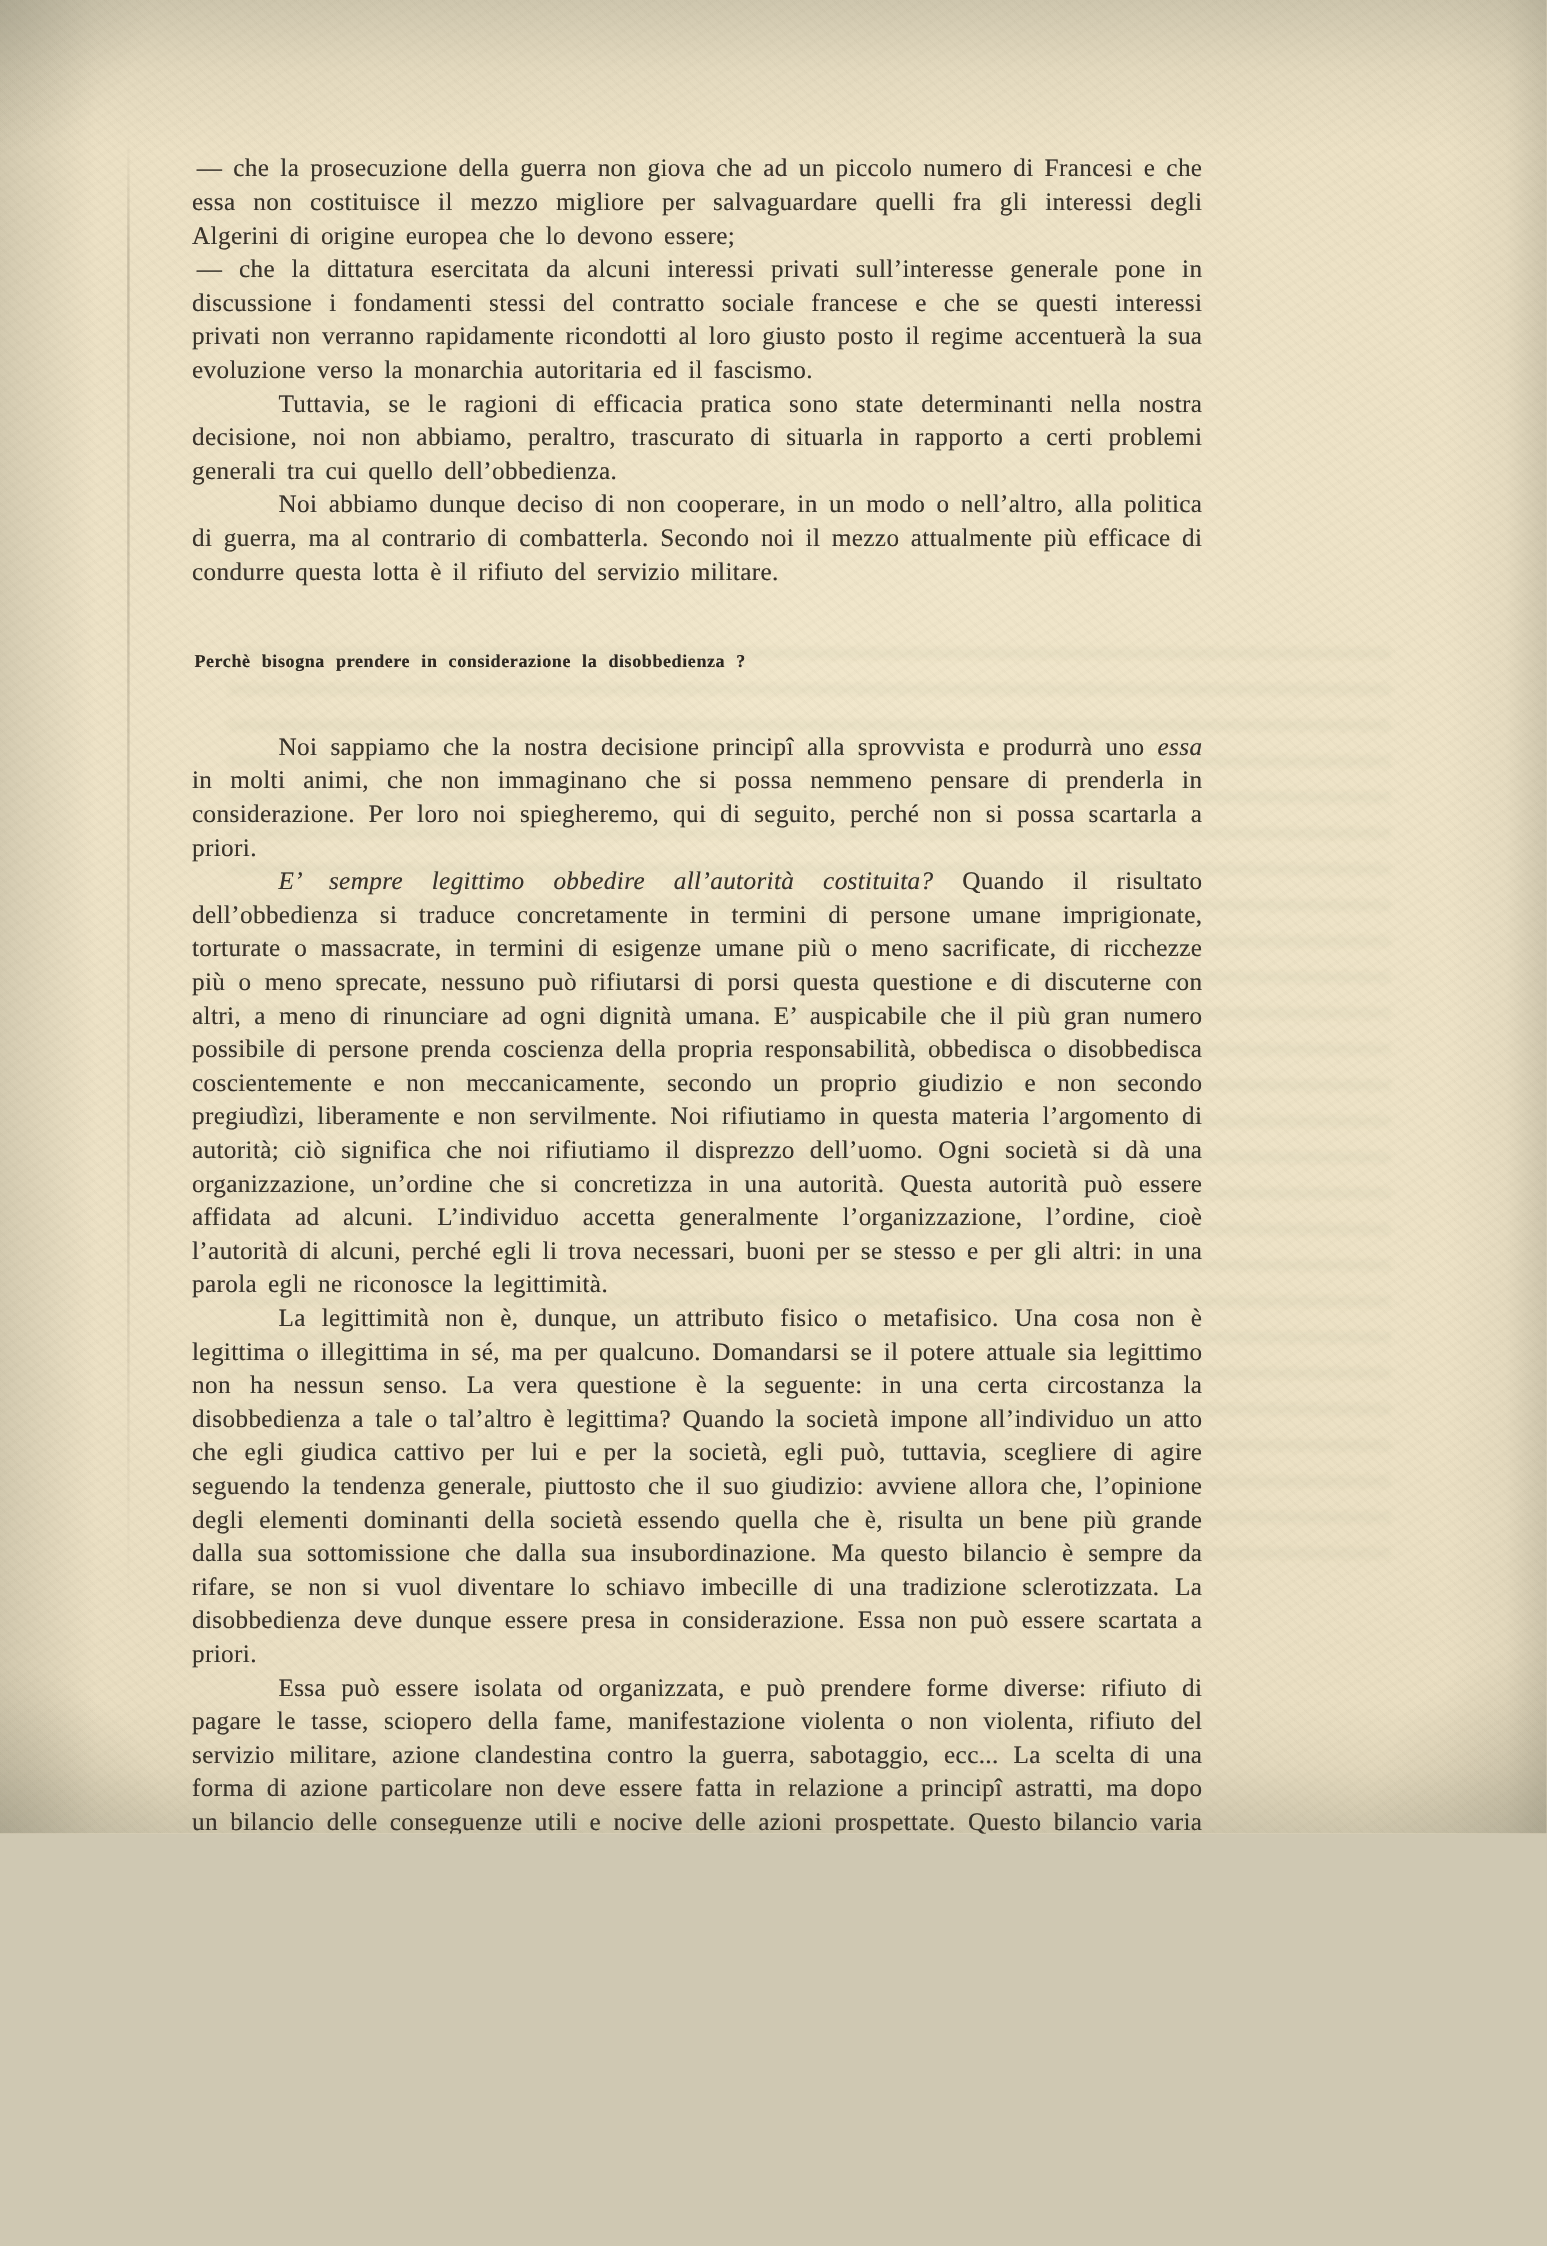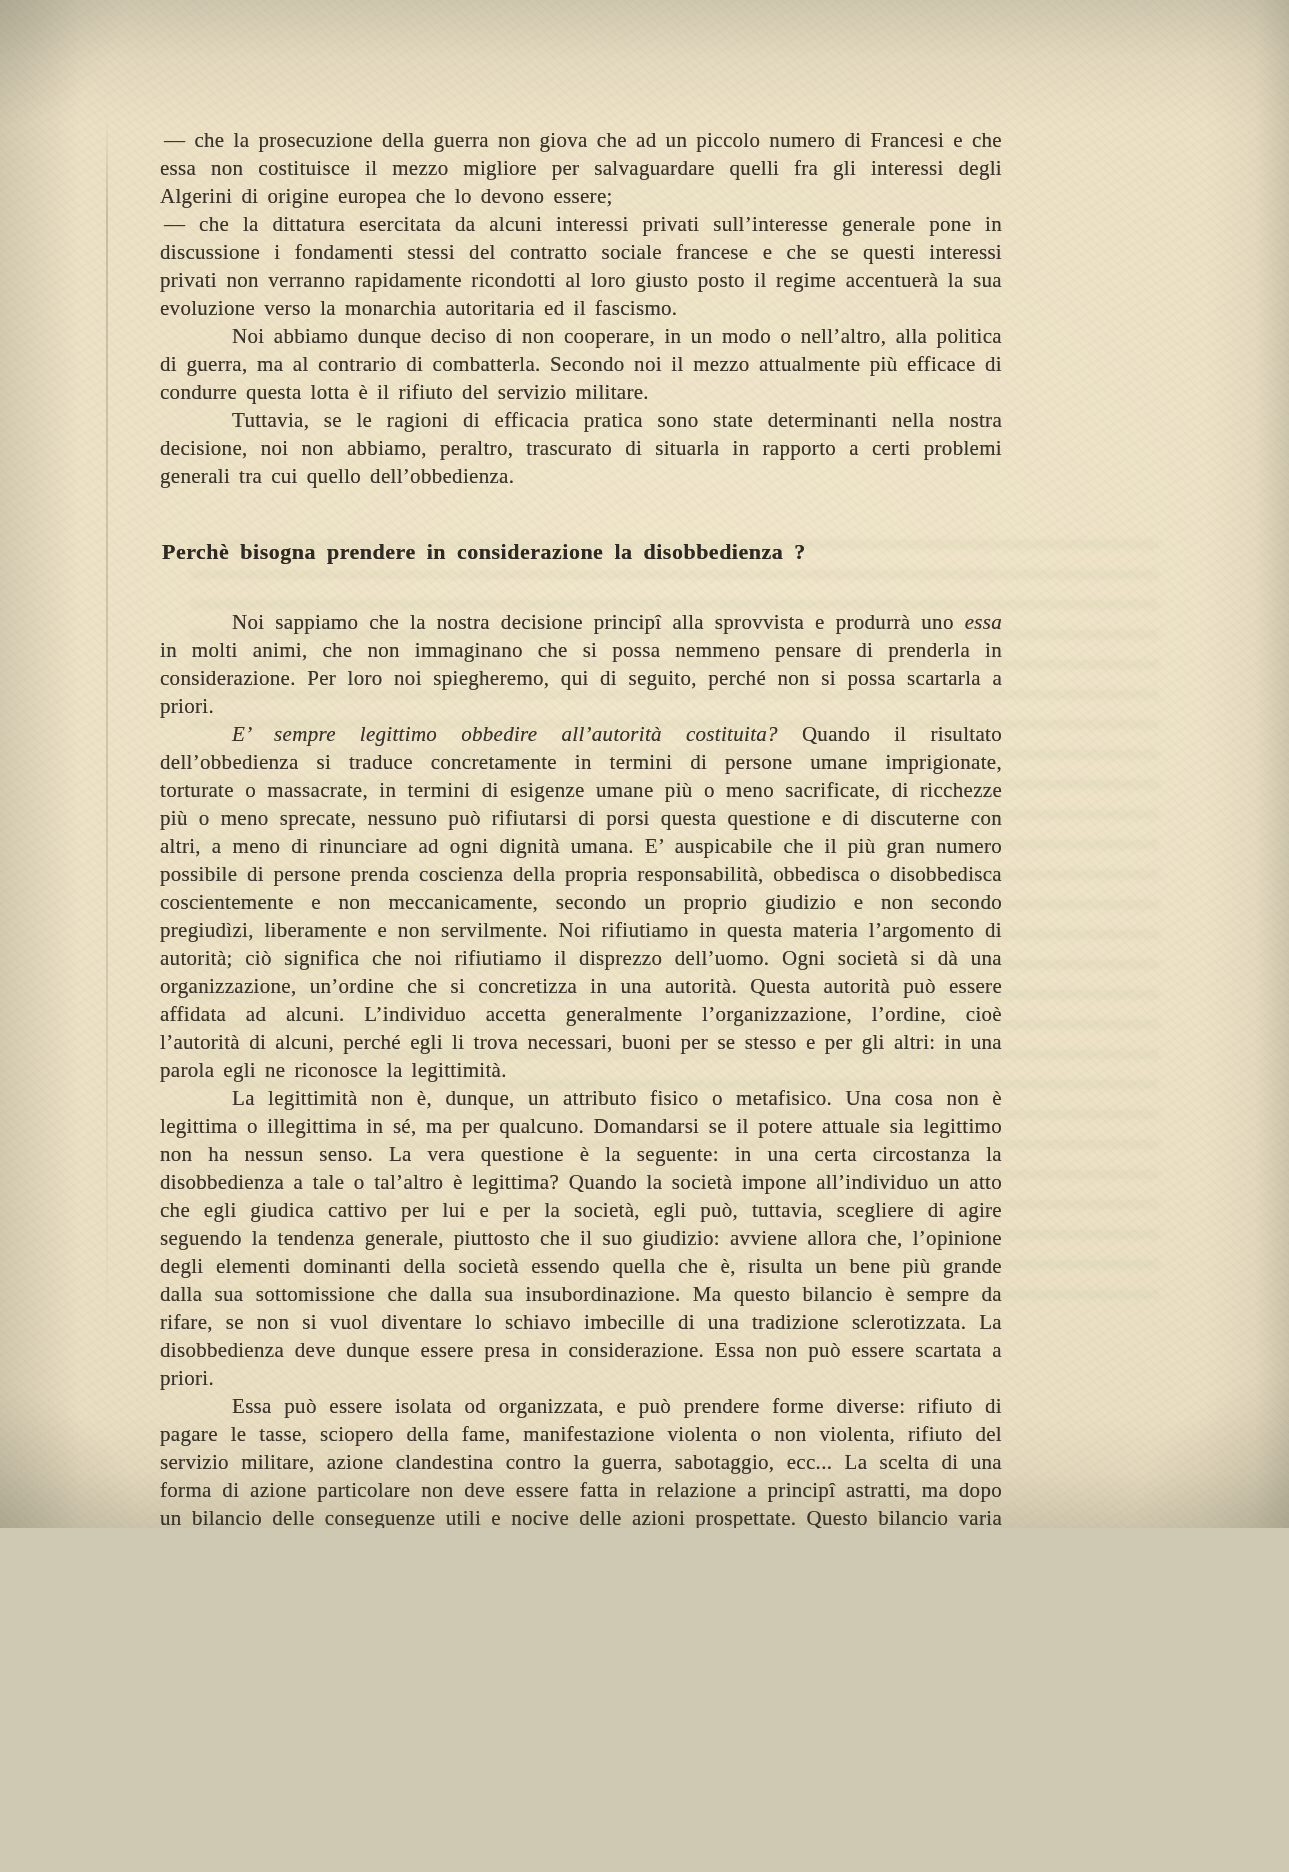--- a/index.html
+++ b/index.html
@@ -54,21 +54,21 @@
     text-align: justify;
     color: #39332b;
     text-shadow: 0 0 0.5px rgba(57,51,43,0.55);
   }
   .text-block p { margin: 0; }
   .text-block p.indent { text-indent: 72px; }
   .text-block p.dash   { text-indent: 4px; }
   .text-block .italic  { font-style: italic; }
   .section-heading {
     margin: 50px 0 44px 2px;
-    font-size: 22px; font-weight: bold;
+    font-size: 15px; font-weight: bold;
     letter-spacing: 0.5px; word-spacing: 5px;
     text-align: left; line-height: 24px;
     color: #2e2922;
     text-shadow: 0 0 0.5px rgba(46,41,34,0.6);
   }
   .footer {
     position: absolute; left: 160px; width: 1025px; top: 1693px;
     display: flex; justify-content: space-between; align-items: baseline;
   }
   .page-number {
@@ -87,22 +87,22 @@
 <body>
 
 <div class="page">
   <div class="texture"></div>
   <div class="showthrough"></div>
   <div class="crease"></div>
 
   <div class="text-block">
       <p class="para dash"><span>— che la prosecuzione della guerra non giova che ad un piccolo numero di Francesi e che essa non costituisce il mezzo migliore per salvaguardare quelli fra gli interessi degli Algerini di origine europea che lo devono essere;</span></p>
       <p class="para dash"><span>— che la dittatura esercitata da alcuni interessi privati sull’interesse generale pone in discussione i fondamenti stessi del contratto sociale francese e che se questi interessi privati non verranno rapidamente ricondotti al loro giusto posto il regime accentuerà la sua evoluzione verso la monarchia autoritaria ed il fascismo.</span></p>
+      <p class="para indent"><span>Tuttavia, se le ragioni di efficacia pratica sono state determinanti nella nostra decisione, noi non abbiamo, peraltro, trascurato di situarla in rapporto a certi problemi generali tra cui quello dell’obbedienza.</span></p>
       <p class="para indent"><span>Noi abbiamo dunque deciso di non cooperare, in un modo o nell’altro, alla politica di guerra, ma al contrario di combatterla. Secondo noi il mezzo attualmente più efficace di condurre questa lotta è il rifiuto del servizio militare.</span></p>
-      <p class="para indent"><span>Tuttavia, se le ragioni di efficacia pratica sono state determinanti nella nostra decisione, noi non abbiamo, peraltro, trascurato di situarla in rapporto a certi problemi generali tra cui quello dell’obbedienza.</span></p>
       <h2 class="section-heading">Perchè bisogna prendere in considerazione la disobbedienza ?</h2>
       <p class="para indent"><span>Noi sappiamo che la nostra decisione principî alla sprovvista e produrrà uno </span><span class="italic">essa</span><span> in molti animi, che non immaginano che si possa nemmeno pensare di prenderla in considerazione. Per loro noi spiegheremo, qui di seguito, perché non si possa scartarla a priori.</span></p>
       <p class="para indent"><span class="italic">E’ sempre legittimo obbedire all’autorità costituita?</span><span> Quando il risultato dell’obbedienza si traduce concretamente in termini di persone umane imprigionate, torturate o massacrate, in termini di esigenze umane più o meno sacrificate, di ricchezze più o meno sprecate, nessuno può rifiutarsi di porsi questa questione e di discuterne con altri, a meno di rinunciare ad ogni dignità umana. E’ auspicabile che il più gran numero possibile di persone prenda coscienza della propria responsabilità, obbedisca o disobbedisca coscientemente e non meccanicamente, secondo un proprio giudizio e non secondo pregiudìzi, liberamente e non servilmente. Noi rifiutiamo in questa materia l’argomento di autorità; ciò significa che noi rifiutiamo il disprezzo dell’uomo. Ogni società si dà una organizzazione, un’ordine che si concretizza in una autorità. Questa autorità può essere affidata ad alcuni. L’individuo accetta generalmente l’organizzazione, l’ordine, cioè l’autorità di alcuni, perché egli li trova necessari, buoni per se stesso e per gli altri: in una parola egli ne riconosce la legittimità.</span></p>
       <p class="para indent"><span>La legittimità non è, dunque, un attributo fisico o metafisico. Una cosa non è legittima o illegittima in sé, ma per qualcuno. Domandarsi se il potere attuale sia legittimo non ha nessun senso. La vera questione è la seguente: in una certa circostanza la disobbedienza a tale o tal’altro è legittima? Quando la società impone all’individuo un atto che egli giudica cattivo per lui e per la società, egli può, tuttavia, scegliere di agire seguendo la tendenza generale, piuttosto che il suo giudizio: avviene allora che, l’opinione degli elementi dominanti della società essendo quella che è, risulta un bene più grande dalla sua sottomissione che dalla sua insubordinazione. Ma questo bilancio è sempre da rifare, se non si vuol diventare lo schiavo imbecille di una tradizione sclerotizzata. La disobbedienza deve dunque essere presa in considerazione. Essa non può essere scartata a priori.</span></p>
       <p class="para indent"><span>Essa può essere isolata od organizzata, e può prendere forme diverse: rifiuto di pagare le tasse, sciopero della fame, manifestazione violenta o non violenta, rifiuto del servizio militare, azione clandestina contro la guerra, sabotaggio, ecc... La scelta di una forma di azione particolare non deve essere fatta in relazione a principî astratti, ma dopo un bilancio delle conseguenze utili e nocive delle azioni prospettate. Questo bilancio varia secondo le situazioni degli</span></p>
     </div>
 
   <div class="footer">
     <span class="page-number">72 (542)</span>
     <span class="journal-name">QUESTITALIA</span>

